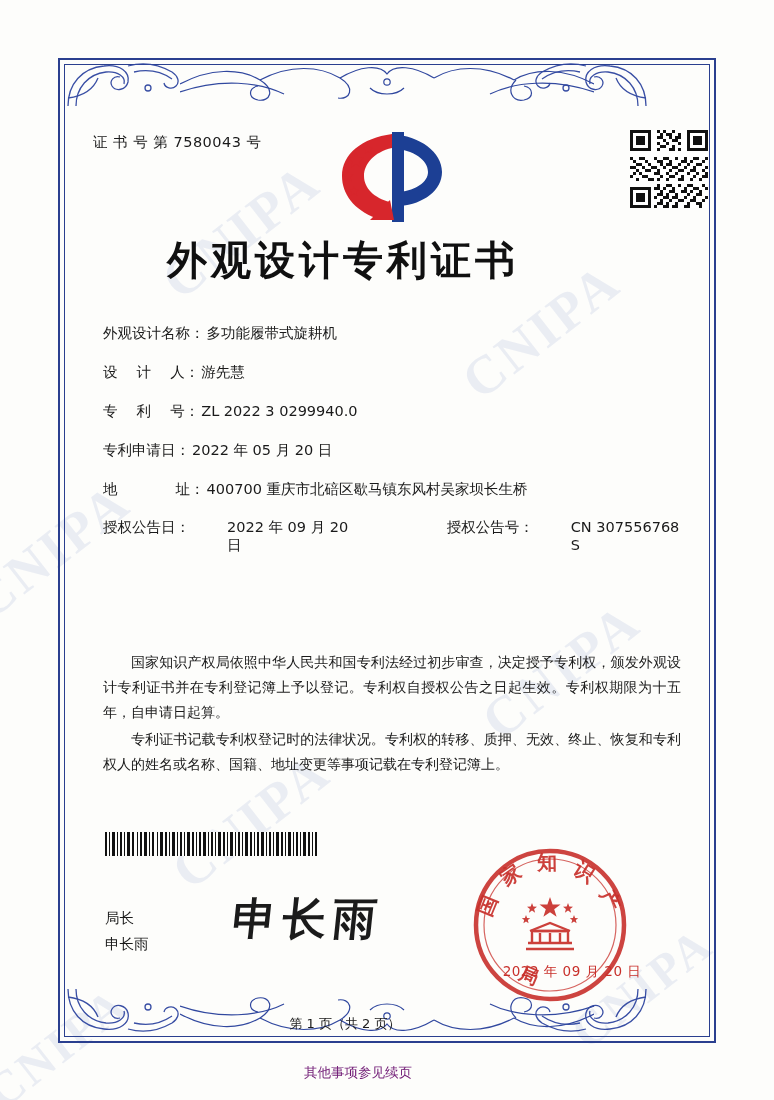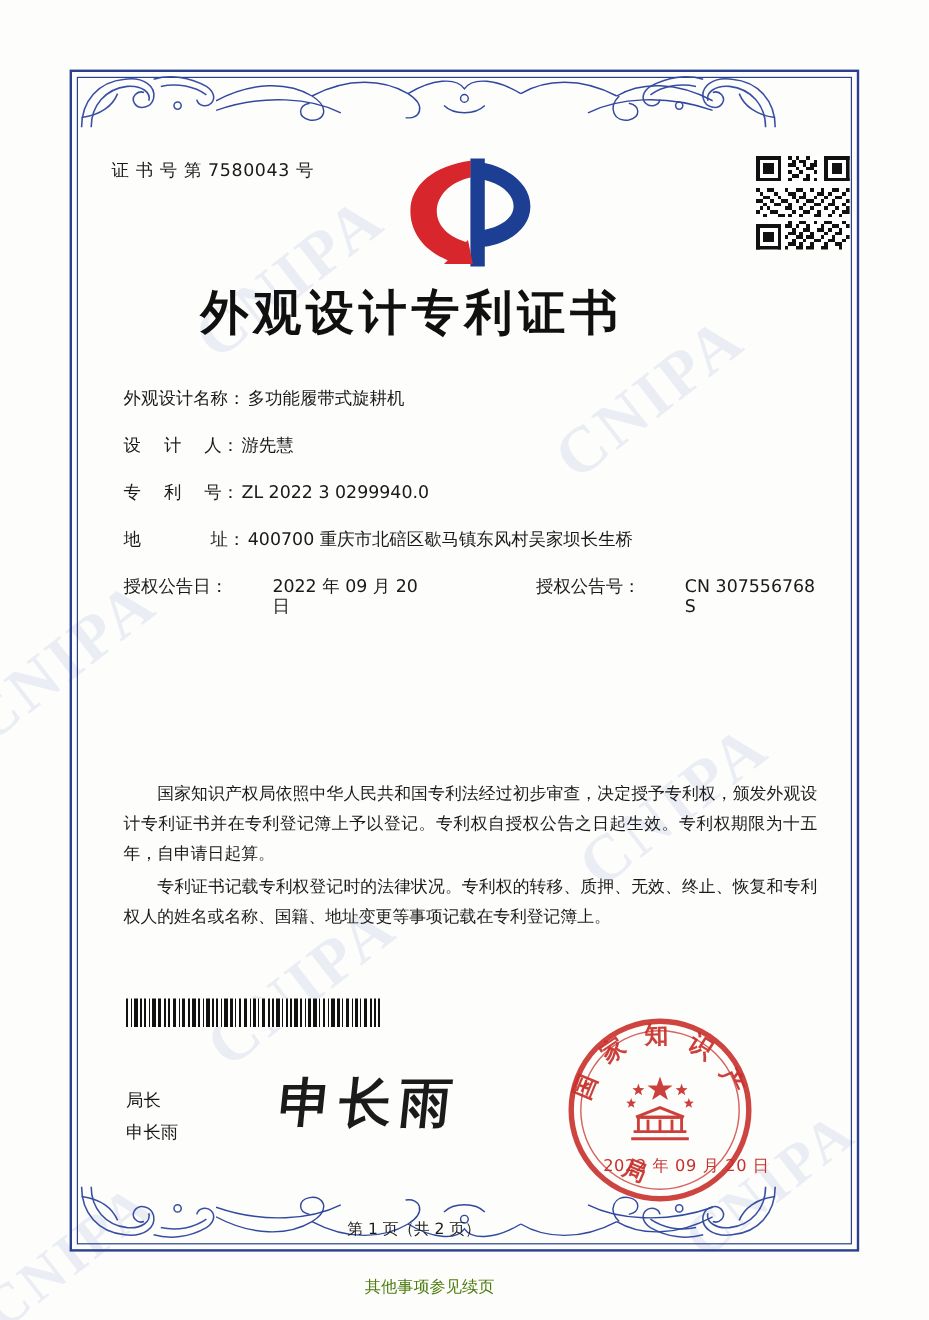--- a/index.html
+++ b/index.html
@@ -214,21 +214,21 @@
     width: 690px;
     text-align: center;
     font-size: 13px;
   }
   .footnote {
     position: absolute;
     left: 0; top: 1064px;
     width: 716px;
     text-align: center;
     font-size: 13.5px;
-    color: #4d7c0f;
+    color: #701a75;
   }
 </style>
 </head>
 <body>
 
 <div class="page">
 
   <div class="watermark wm1">CNIPA</div>
   <div class="watermark wm2">CNIPA</div>
   <div class="watermark wm3">CNIPA</div>
@@ -481,20 +481,24 @@
     </div>
     <div class="field-row">
       <span class="field-label">设　 计　 人：</span>
       <span class="field-value">游先慧</span>
     </div>
     <div class="field-row">
       <span class="field-label">专　 利　 号：</span>
       <span class="field-value">ZL 2022 3 0299940.0</span>
     </div>
     <div class="field-row">
+      <span class="field-label">专利申请日：</span>
+      <span class="field-value">2022 年 05 月 20 日</span>
+    </div>
+    <div class="field-row">
       <span class="field-label">地　　　　址：</span>
       <span class="field-value">400700 重庆市北碚区歇马镇东风村吴家坝长生桥</span>
     </div>
     <div class="field-row inline-second">
       <span class="field-label">授权公告日：</span>
       <span class="field-value">2022 年 09 月 20 日</span>
       <span class="second-label">授权公告号：</span>
       <span class="field-value">CN 307556768 S</span>
     </div>
   </div>

